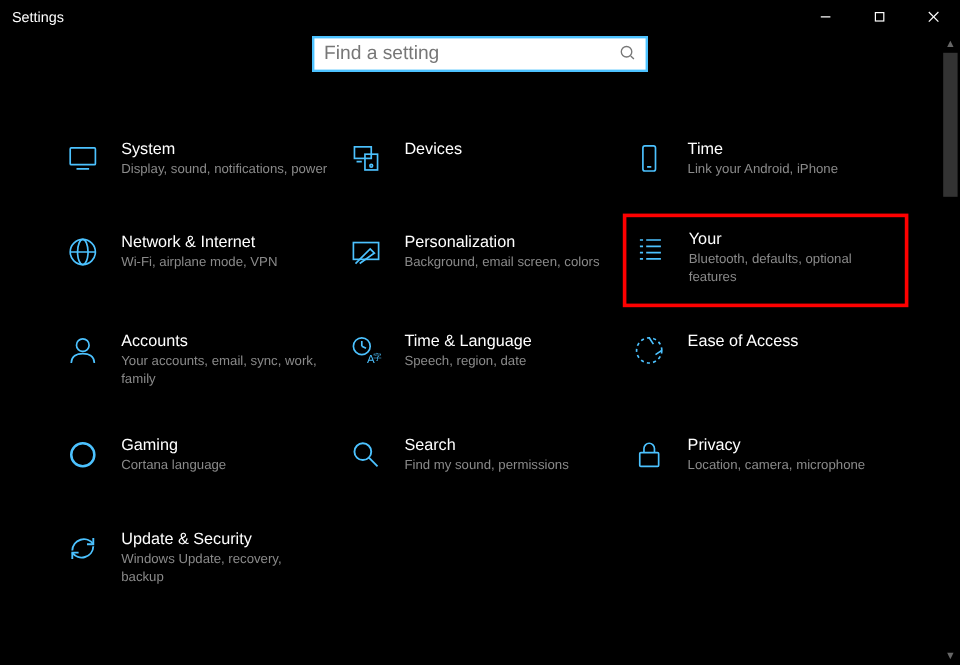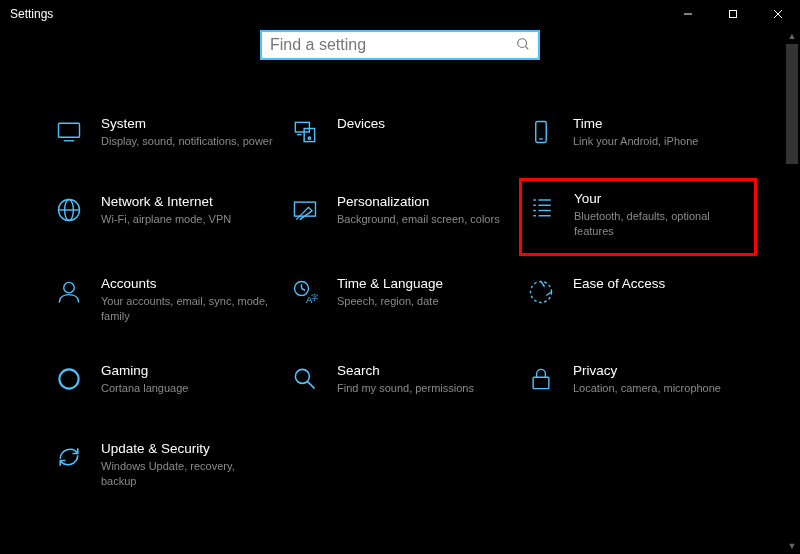--- a/index.html
+++ b/index.html
@@ -265,21 +265,21 @@
 
     <div class="tile">
       <div class="icon-wrap">
         <svg viewBox="0 0 32 32" fill="none" stroke="currentColor" stroke-width="1.6">
             <circle cx="16" cy="11" r="6"></circle>
             <path d="M5 28 C5 21 11 19 16 19 C21 19 27 21 27 28"></path>
           </svg>
       </div>
       <div class="text-wrap">
         <div class="title">Accounts</div>
-        <div class="desc">Your accounts, email, sync, mode, family</div>
+        <div class="desc">Your accounts, email, sync, work, family</div>
       </div>
     </div>
 
     <div class="tile">
       <div class="icon-wrap">
         <svg viewBox="0 0 32 32" fill="none" stroke="currentColor" stroke-width="1.6">
             <circle cx="12" cy="12" r="8"></circle>
             <line x1="12" y1="7" x2="12" y2="12"></line>
             <line x1="12" y1="12" x2="16" y2="14"></line>
             <text x="17" y="28" font-size="11" fill="currentColor" stroke="none">A</text>

